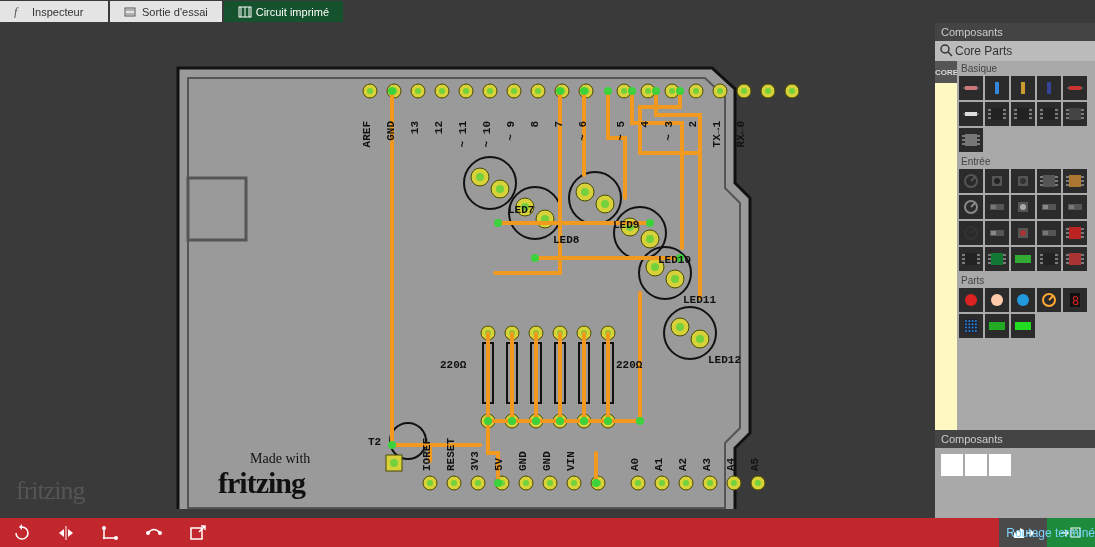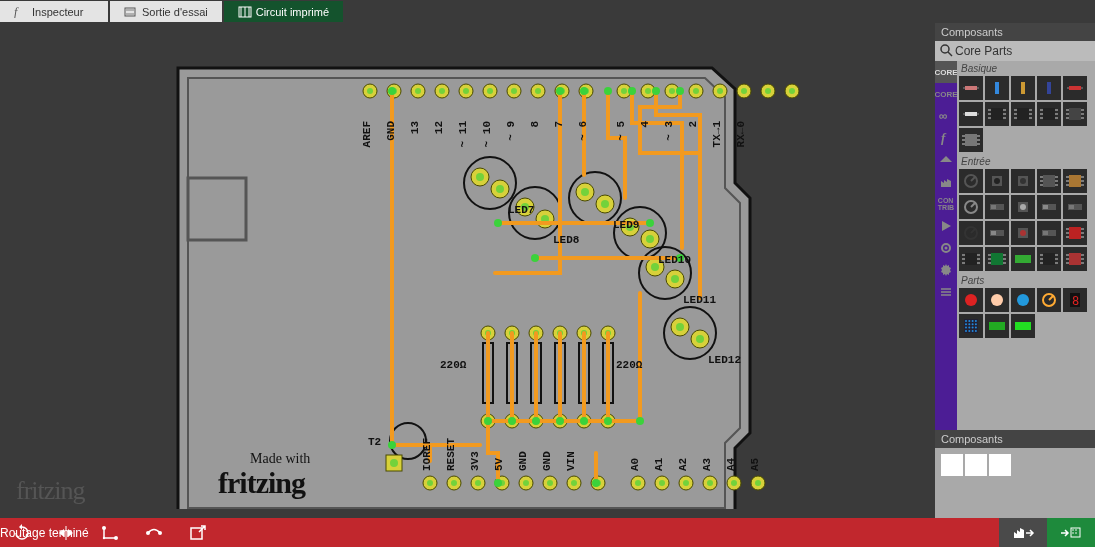--- a/index.html
+++ b/index.html
@@ -13,36 +13,36 @@
   .main{display:flex;flex:1;min-height:0}
   .canvas-wrap{flex:1;background:#3a3a3a;position:relative;overflow:hidden}
   .canvas{position:absolute;inset:0;background:#3a3a3a}
   .brand-fz{position:absolute;left:16px;bottom:12px;font-family:Georgia,serif;font-size:26px;color:#555;letter-spacing:-1px}
   
   .right{width:160px;display:flex;flex-direction:column;background:#a9a9a9}
   .panel-title{background:#444;color:#ccc;font-size:11px;padding:2px 6px;height:14px;line-height:14px}
   .searchrow{display:flex;align-items:center;background:#bbb;height:20px;padding:0 4px;}
   .searchrow input{flex:1;border:none;background:transparent;font-size:12px;color:#333;outline:none}
   .parts-body{flex:1;display:flex;min-height:0}
-  .bins{width:22px;background:#4c1d95;display:flex;flex-direction:column}
+  .bins{width:22px;background:#fef9c3;display:flex;flex-direction:row}
   .bin{height:22px;display:flex;align-items:center;justify-content:center;color:#888;font-size:8px;font-weight:bold}
   .bin svg{display:block}
   .bin.sel{background:#555;color:#ddd}
   .parts{flex:1;overflow:auto;background:#a9a9a9;padding:0 2px}
-  .cat{font-size:10px;color:#444;padding:2px 2px 0;font-style:italic}
+  .cat{font-size:10px;color:#444;padding:2px 2px 0;}
   .grid{display:flex;flex-wrap:wrap;gap:2px;padding:2px 0}
   .part{width:24px;height:24px;background:#2b2b2b;display:flex;align-items:center;justify-content:center}
   .inspector{background:#a9a9a9;min-height:70px}
   .inspector .slots{display:flex;gap:2px;padding:6px}
   .slot{width:22px;height:22px;background:#fff}
   
   .bottom{height:29px;background:#c1272d;display:flex;align-items:center;position:relative}
   .bbtn{width:44px;height:29px;display:flex;align-items:center;justify-content:center;color:#fff}
   .bbtn svg{display:block}
-  .bmsg{position:absolute;left:0;right:0;text-align:left;color:#ffffff;font-size:12px;pointer-events:none}
+  .bmsg{position:absolute;left:0;right:0;text-align:right;color:#7dd3fc;font-size:12px;pointer-events:none}
   .bright{margin-left:auto;display:flex}
   .bright .bbtn{width:48px}
   .bright .dark{background:#4a4a4a}
   .bright .green{background:#1e8a3c}
   
   .silktxt{font-family:"Courier New",monospace;font-size:11px;fill:#111;font-weight:bold}
   .madewith{font-family:Georgia,serif;fill:#111}
 </style>
 </head>
 <body>

